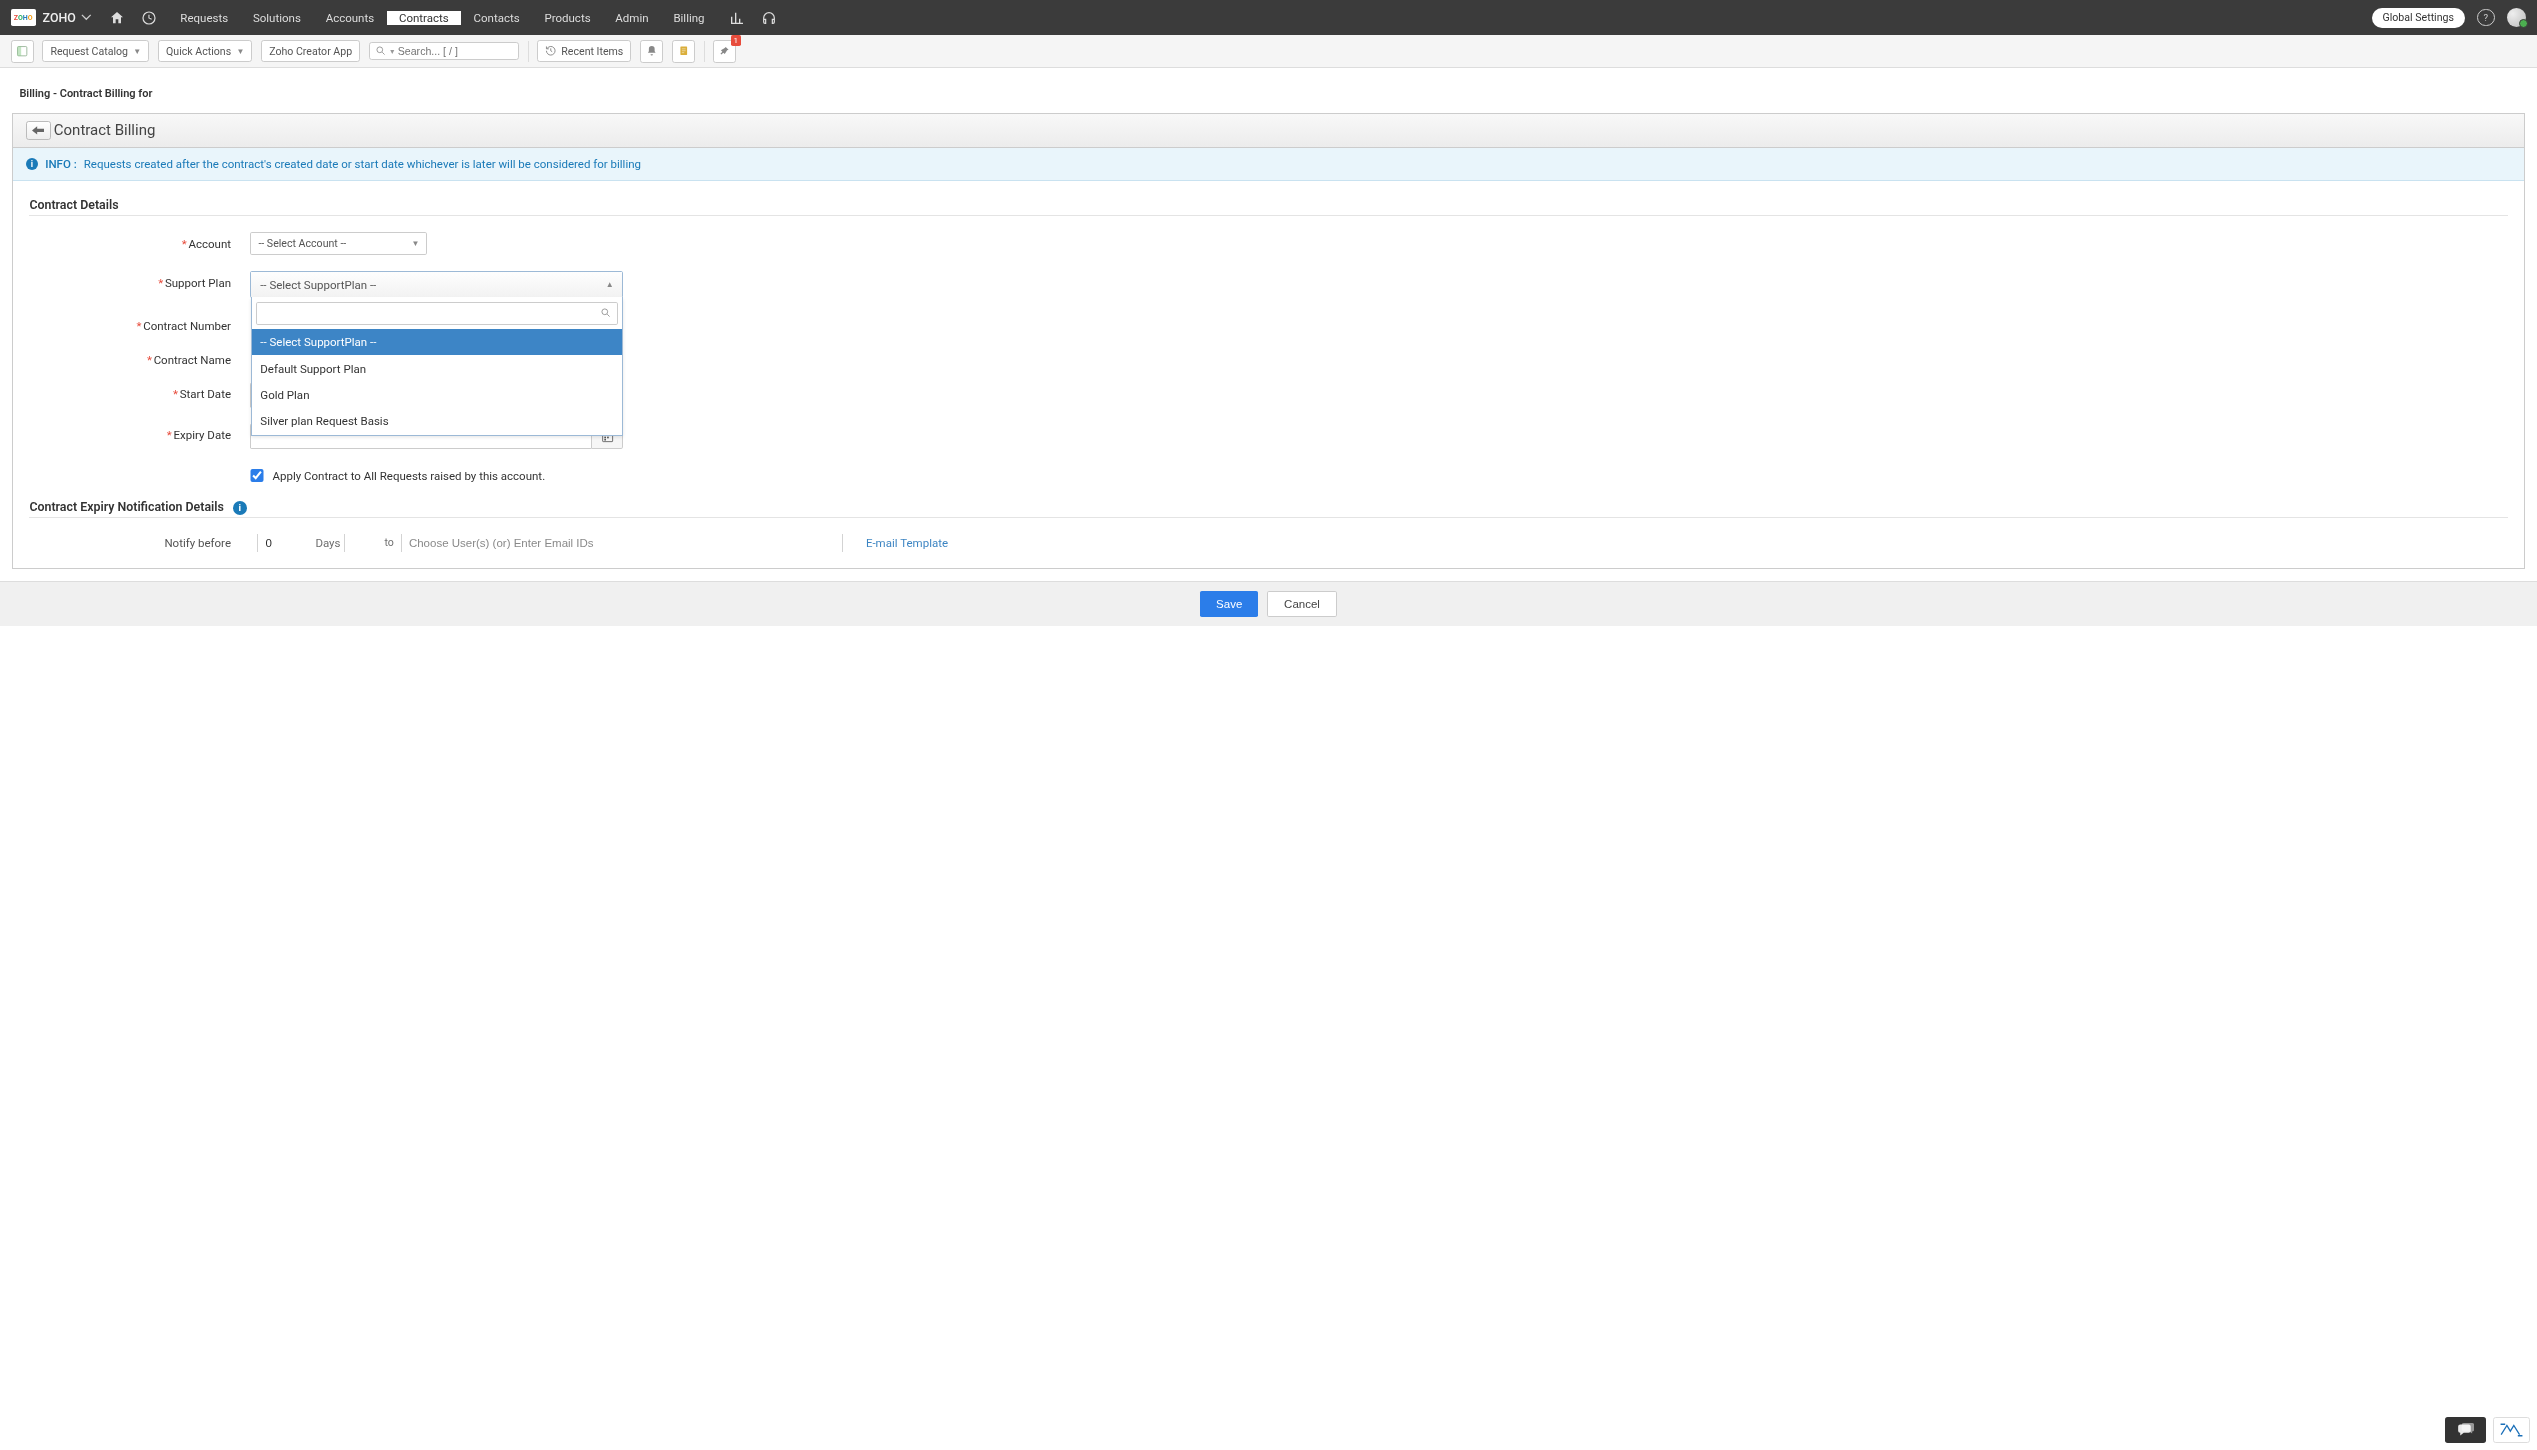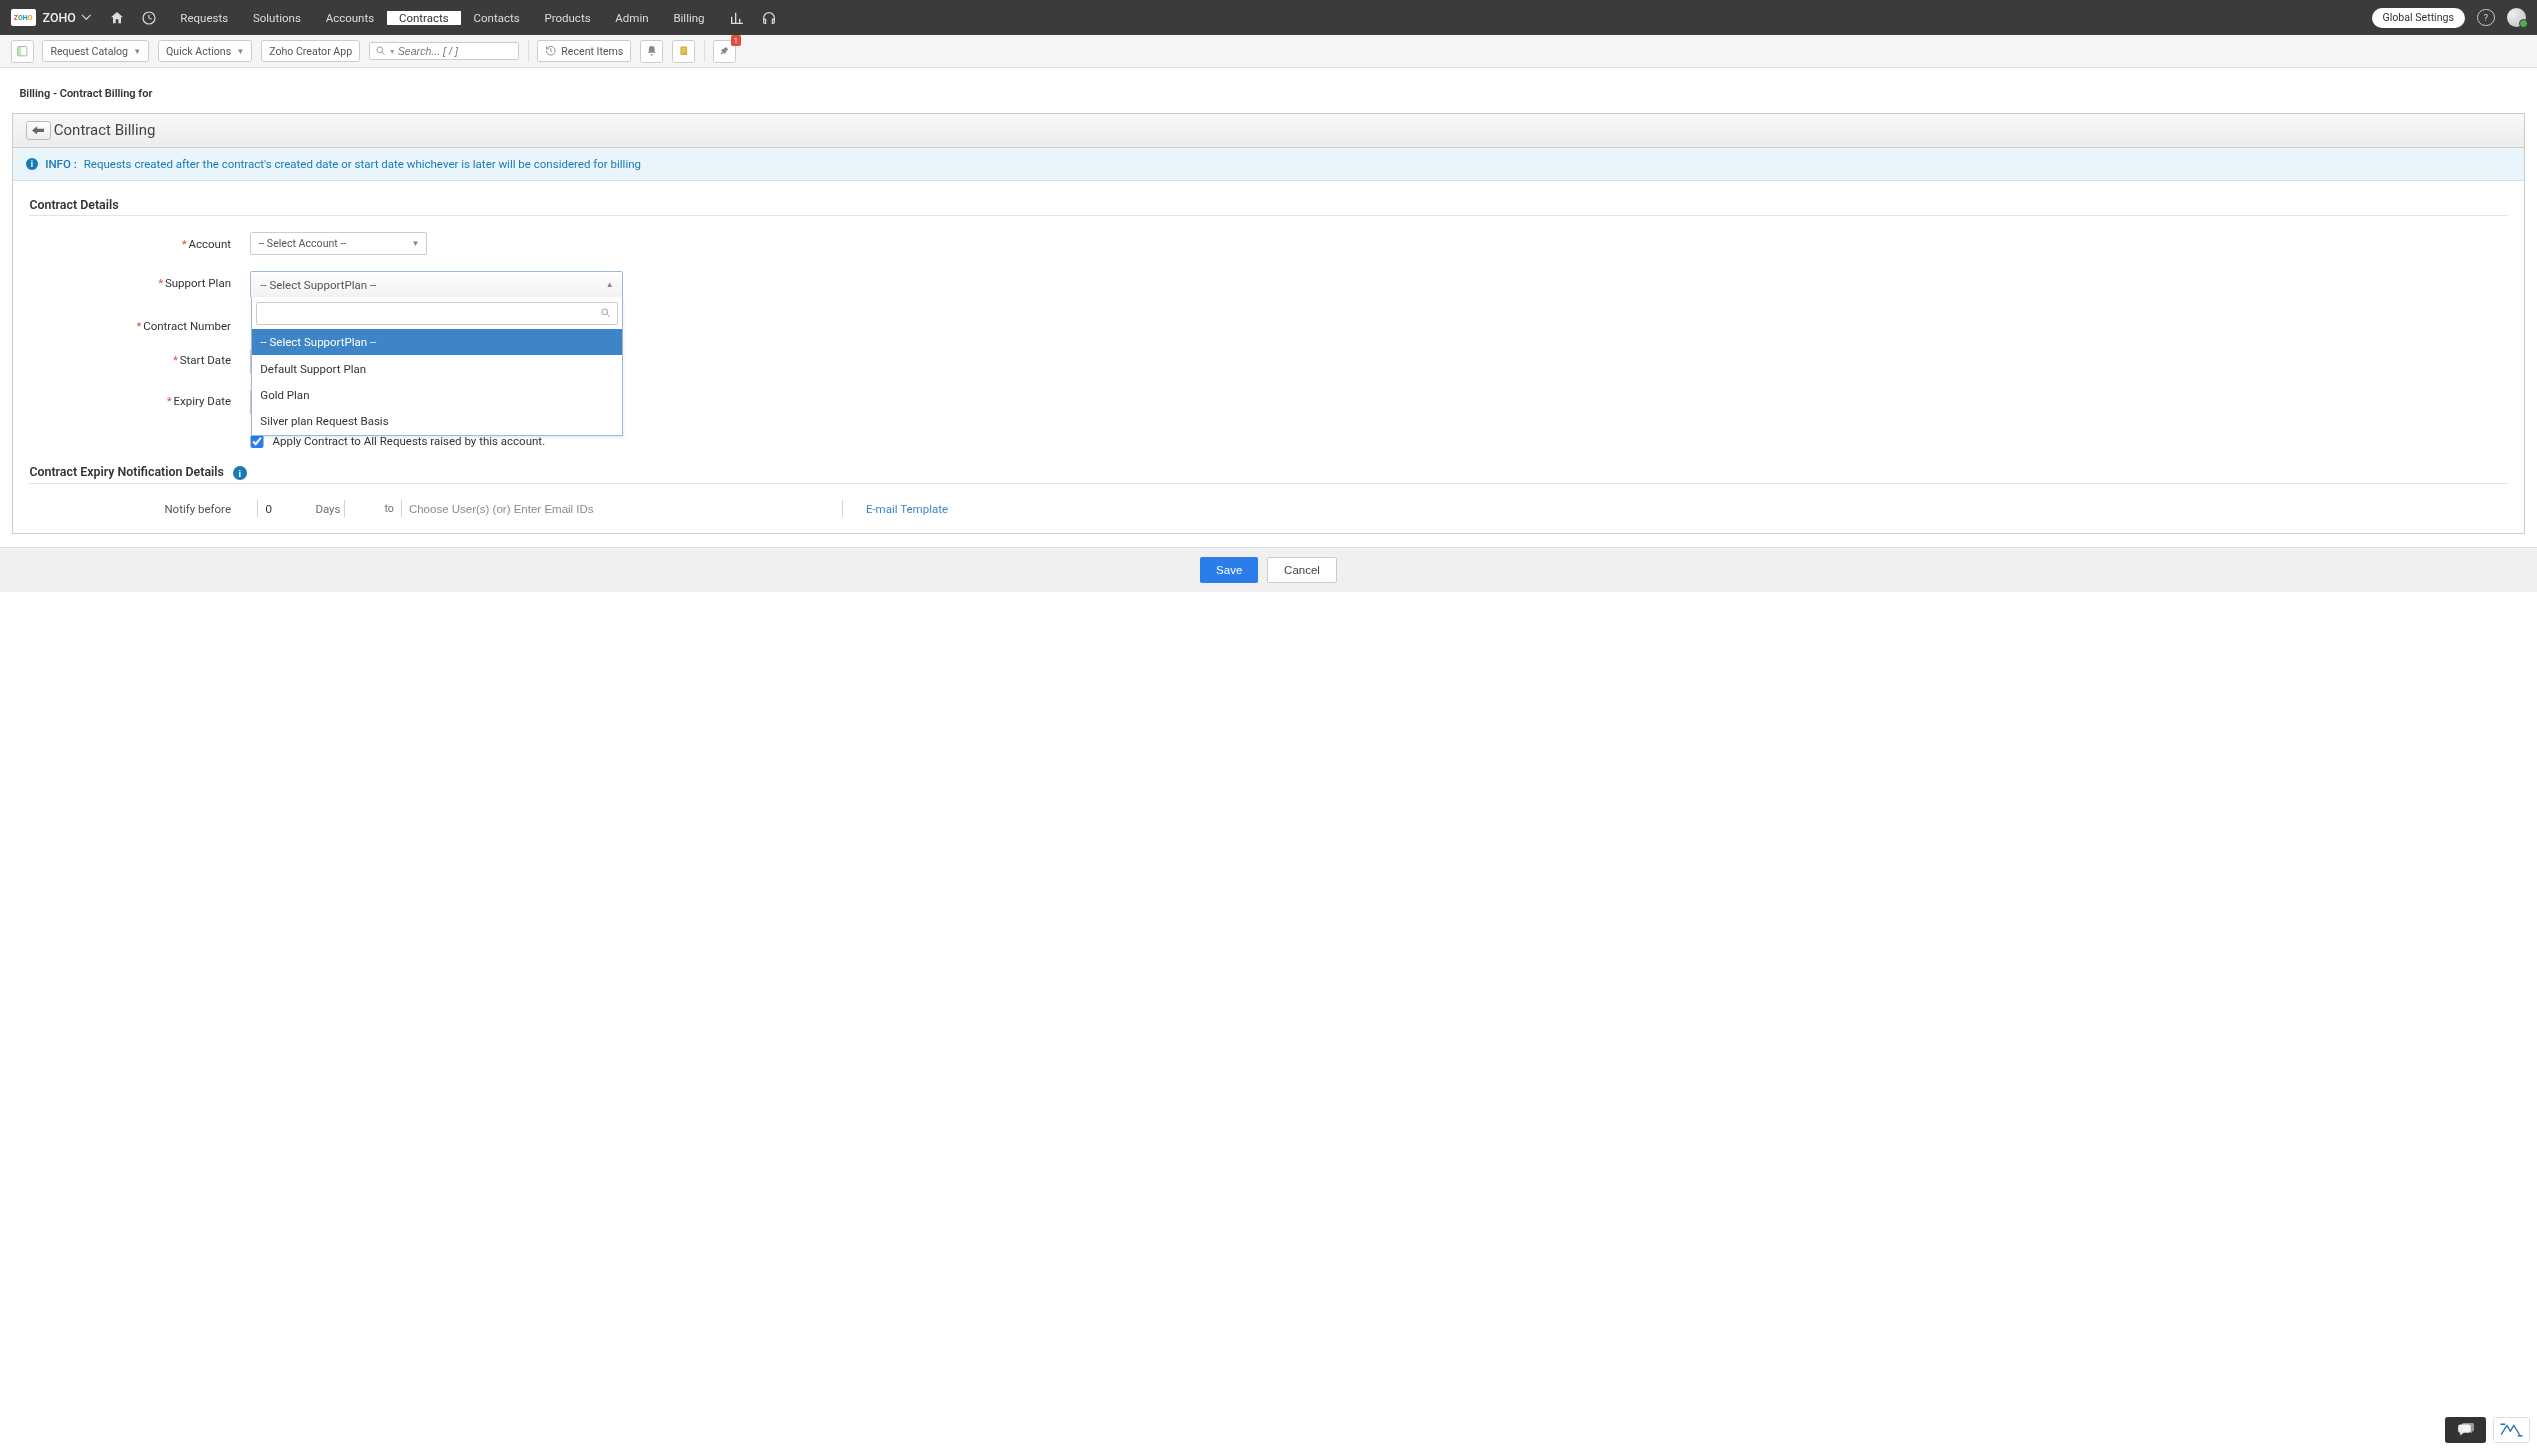--- a/index.html
+++ b/index.html
@@ -21,21 +21,21 @@
 .avatar { width: 19.4px; height: 19.4px; border-radius: 50%; background: radial-gradient(circle at 30% 30%, #eee, #bbb); position: relative; cursor: pointer; }
 .avatar::after { content:''; position:absolute; right:-1.8px; bottom:-0.9px; width:7px; height:7px; background:#4caf50; border-radius:50%; border:1.3px solid #3b3b3b; }
 
 
 .subbar { background: #f5f5f5; border-bottom: 0.9px solid #ddd; height: 33px; display: flex; align-items: center; padding: 0 10.6px; gap: 8.8px; }
 .sq-btn { width: 23px; height: 23px; border: 0.9px solid #ccc; border-radius: 2.7px; background: #fff; display:flex; align-items:center; justify-content:center; cursor:pointer; font-size:11.5px; color:#777; position:relative; }
 .sq-btn.badge::after { content: attr(data-badge); position:absolute; top:-5.3px; right:-5.3px; background:#e74c3c; color:#fff; font-size:8px; padding:0.9px 2.7px; border-radius:1.8px; }
 .dd-btn { border: 0.9px solid #ccc; border-radius: 2.7px; background: #fff; padding: 3.5px 7px; font-size: 10.6px; color: #555; cursor: pointer; display: flex; align-items: center; gap: 5.3px; }
 .dd-btn .car { font-size: 8px; color: #888; }
 .search-wrap { border: 0.9px solid #ccc; border-radius: 2.7px; background: #fff; display: flex; align-items: center; padding: 1.8px 5.3px; width: 150px; }
-.search-wrap input { border: none; outline: none; font-size: 10.6px; width: 100%; background: transparent; font-style: italic; }
+.search-wrap input { border: none; outline: none; font-size: 10.6px; width: 100%; background: transparent; }
 .recent { display: flex; align-items: center; gap: 4.4px; font-size: 10.6px; color: #555; cursor: pointer; border:0.9px solid #ccc; border-radius:2.7px; padding:3.5px 7px; background:#fff;}
 .vsep { width:0.9px; height:21px; background:#ddd; }
 
 
 .main-area { padding: 12.4px; }
 .page-title { font-size: 11px; font-weight: 600; margin: 7px 0 12.4px 7px; }
 .panel { border: 0.9px solid #ccc; }
 .panel-header { background: linear-gradient(#f8f8f8,#ececec); border-bottom: 0.9px solid #ccc; padding: 7px 12.4px; display: flex; align-items: center; gap: 3px; }
 .back-btn { width: 25px; height: 19.4px; border: 0.9px solid #bbb; background: linear-gradient(#fff,#eee); border-radius: 2.7px; display:flex; align-items:center; justify-content:center; cursor:pointer; font-size:11.5px; color:#555;}
 .panel-title { font-size: 15px; font-weight: 400; color:#444; }
@@ -266,20 +266,23 @@
               <div class="select-opt">Silver plan Request Basis</div>
             </div>
           </div>
         </div>
       </div>
 
       <div class="form-row">
         <div class="form-label"><span class="req">*</span><span>Contract Number</span></div>
       </div>
 
+      <div class="form-row">
+        <div class="form-label"><span class="req">*</span><span>Contract Name</span></div>
+      </div>
 
 
       <div class="form-row">
         <div class="form-label"><span class="req">*</span><span>Start Date</span></div>
         <div class="form-control date-wrap">
           <input class="date-input" style="">
           <div class="date-btn">
             <span>
                 <svg width="13.3" height="13.3" viewBox="0 0 24 24">
                   <rect x="3" y="5" width="18" height="16" rx="1" fill="none" stroke="#555" stroke-width="1.5"></rect>

